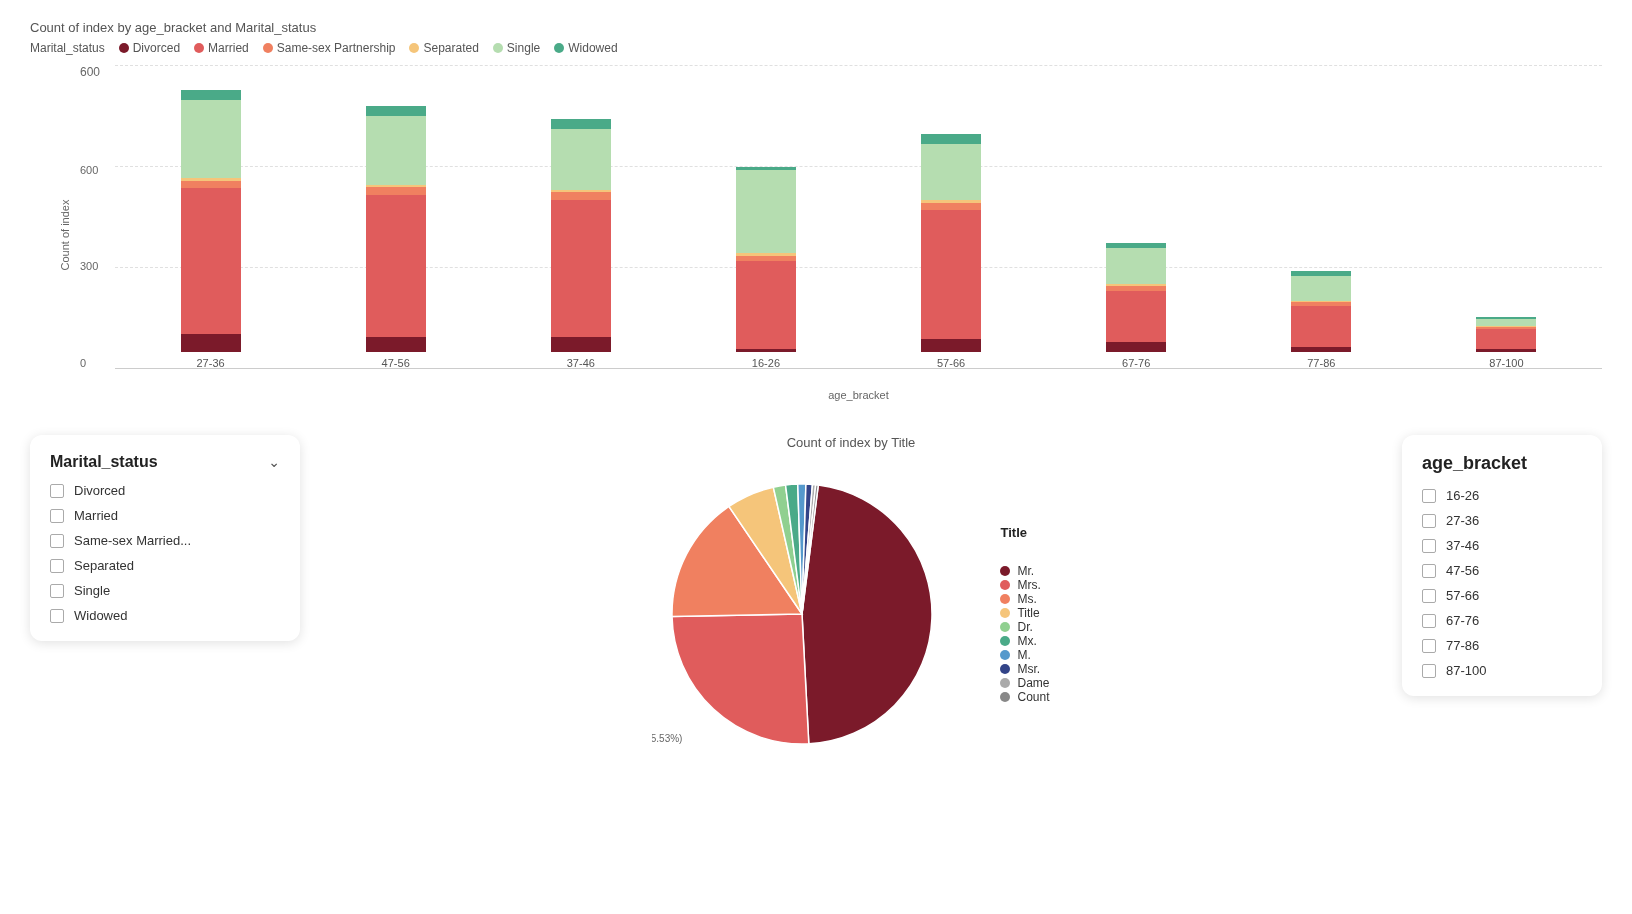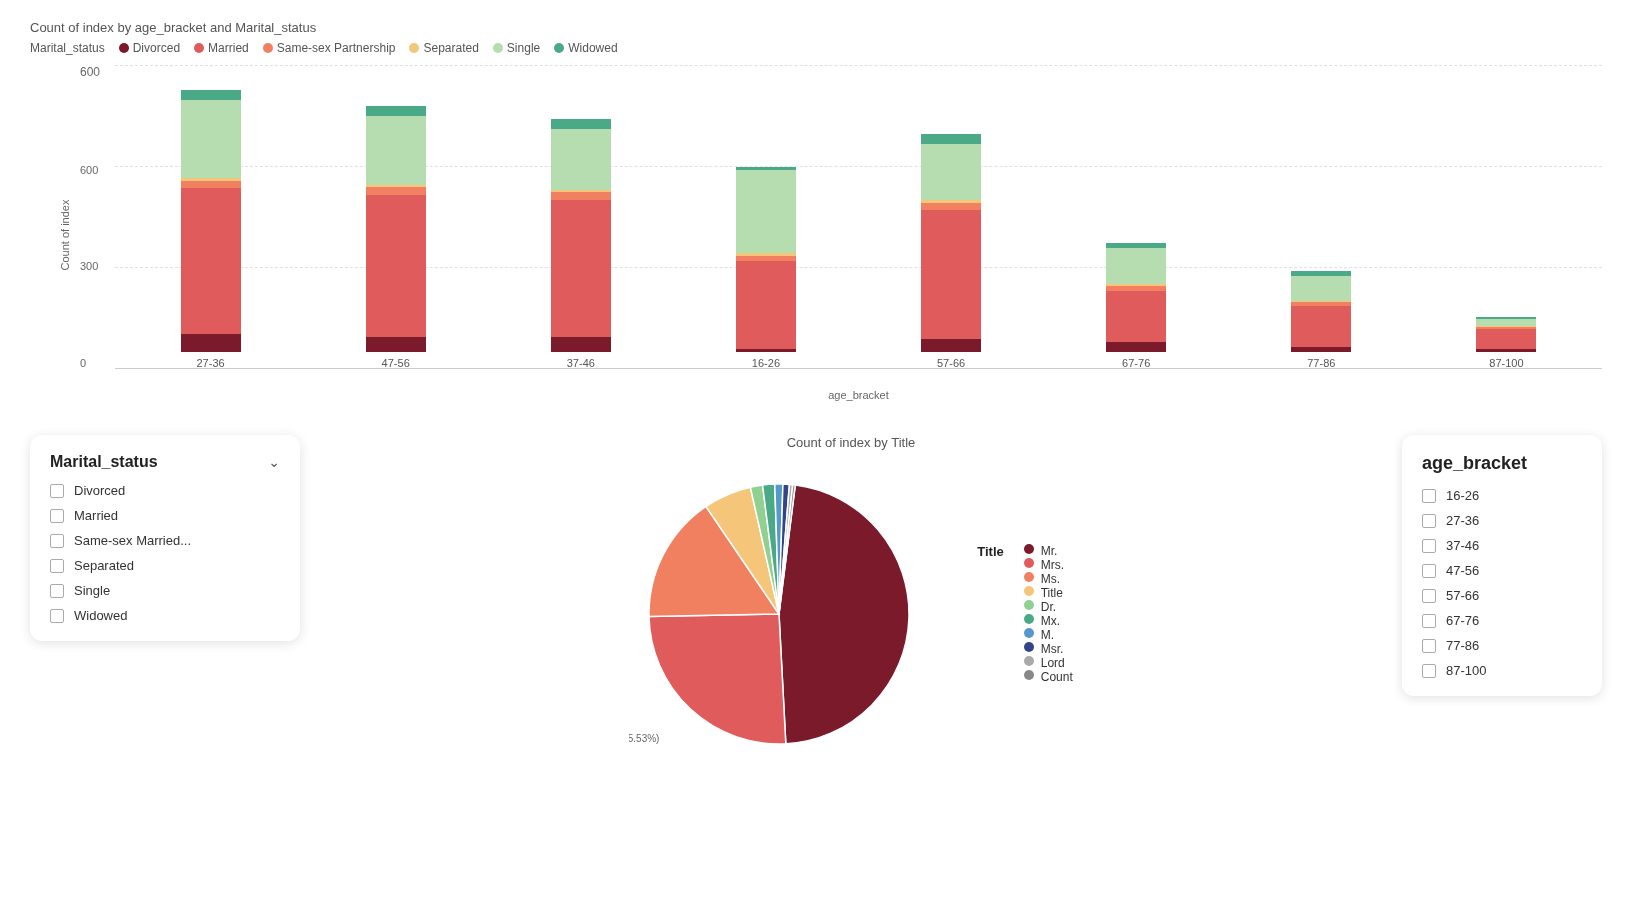--- a/index.html
+++ b/index.html
@@ -25,23 +25,23 @@
     .filter-checkbox { width: 14px; height: 14px; border: 1.5px solid #aaa; border-radius: 2px; background: #fff; flex-shrink: 0; }
     .filter-list-wrap { position: relative; }
 
     
     .pie-section { display: flex; flex-direction: column; align-items: center; flex: 1; }
     .pie-title { font-size: 13px; color: #555; margin-bottom: 14px; }
     .pie-and-legend { display: flex; align-items: center; gap: 20px; }
     .pie-wrap { position: relative; width: 300px; height: 300px; }
 
     
-    .pie-legend { display: flex; flex-direction: row; gap: 20px; margin-left: 28px; }
+    .pie-legend { display: flex; flex-direction: column; gap: 20px; margin-left: 28px; }
     .pie-legend-title { font-size: 13px; font-weight: 600; color: #222; margin-bottom: 4px; }
-    .pie-legend-item { display: flex; gap: 7px; font-size: 12px; color: #333; }
+    .pie-legend-item { display: flex; align-items: center; gap: 7px; font-size: 12px; color: #333; }
     .pie-legend-dot { width: 10px; height: 10px; border-radius: 50%; flex-shrink: 0; }
 
     
     .age-filter-card { background: #fff; border-radius: 12px; box-shadow: 0 2px 12px rgba(0,0,0,0.12); padding: 18px 20px; min-width: 200px; max-width: 220px; }
     .age-filter-title { font-size: 18px; font-weight: 700; color: #222; margin-bottom: 14px; }
     .age-filter-list { display: flex; flex-direction: column; gap: 10px; }
     .age-filter-item { display: flex; align-items: center; gap: 10px; font-size: 13px; color: #333; }
   </style>
 </head>
 <body>
@@ -287,21 +287,21 @@
               <div class="pie-legend-item">
                 <span class="pie-legend-dot" style="background:#5599cc;"></span>
                 <span>M.</span>
               </div>
               <div class="pie-legend-item">
                 <span class="pie-legend-dot" style="background:#334488;"></span>
                 <span>Msr.</span>
               </div>
               <div class="pie-legend-item">
                 <span class="pie-legend-dot" style="background:#aaaaaa;"></span>
-                <span>Lord</span>
+                <span>Dame</span>
               </div>
               <div class="pie-legend-item">
                 <span class="pie-legend-dot" style="background:#888888;"></span>
                 <span>Count</span>
               </div>
             </div>
         </div>
       </div>
     </div>
 

